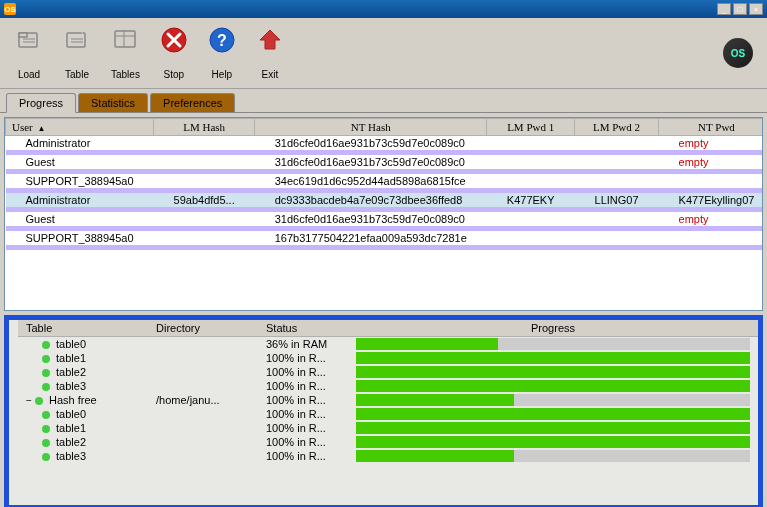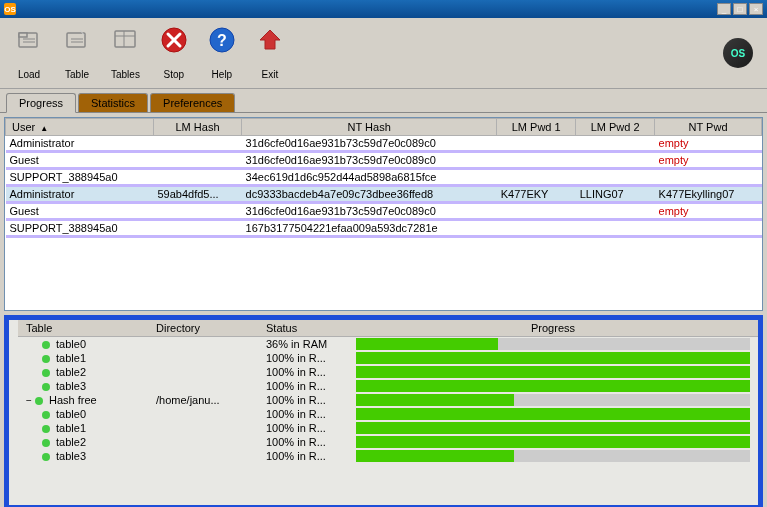--- a/index.html
+++ b/index.html
@@ -156,27 +156,28 @@
       border-collapse: collapse;
       font-size: 11px;
     }
     #top-table th {
       background: #d4d0c8;
       border: 1px solid #b0b0b0;
       padding: 2px 6px;
       text-align: center;
       font-weight: normal;
       font-size: 11px;
+      font-family: Liberation Serif, serif;
     }
     #top-table th:first-child {
       text-align: left;
     }
     #top-table td {
-      padding: 1px 4px;
-      border-bottom: 3px solid #c4b5fd;
+      padding: 1px 20px;
+      border-bottom: 5px solid #c4b5fd;
       white-space: nowrap;
     }
     #top-table tr.selected {
       background: #d0e4f0;
     }
     .empty-text {
       color: #cc0000;
       margin-top: 20px;
     }
     .sort-arrow {

